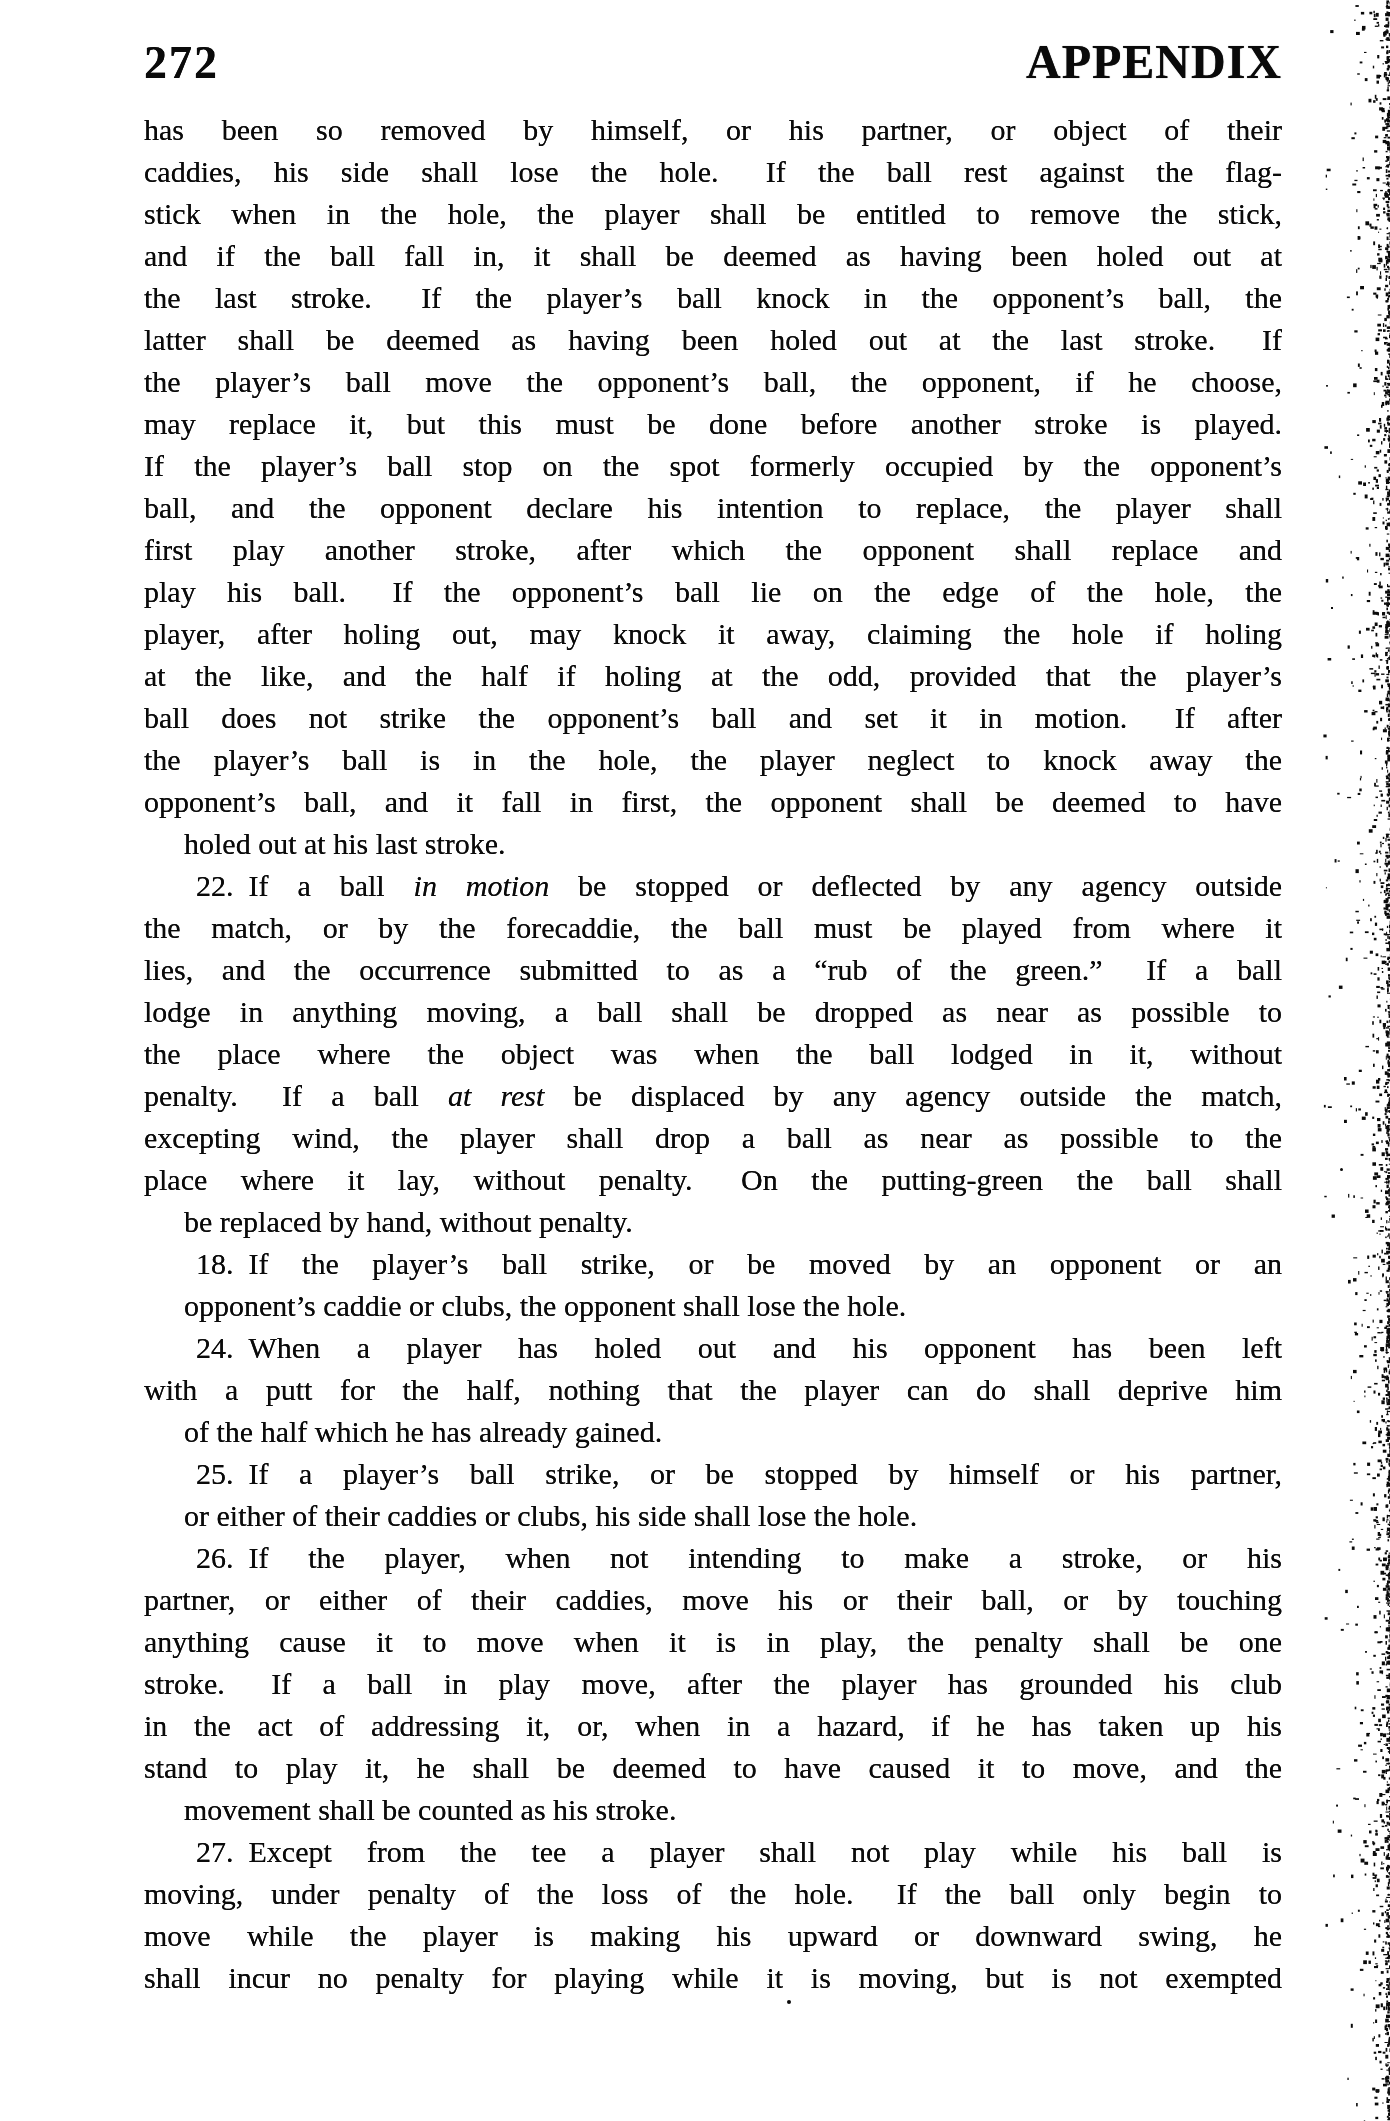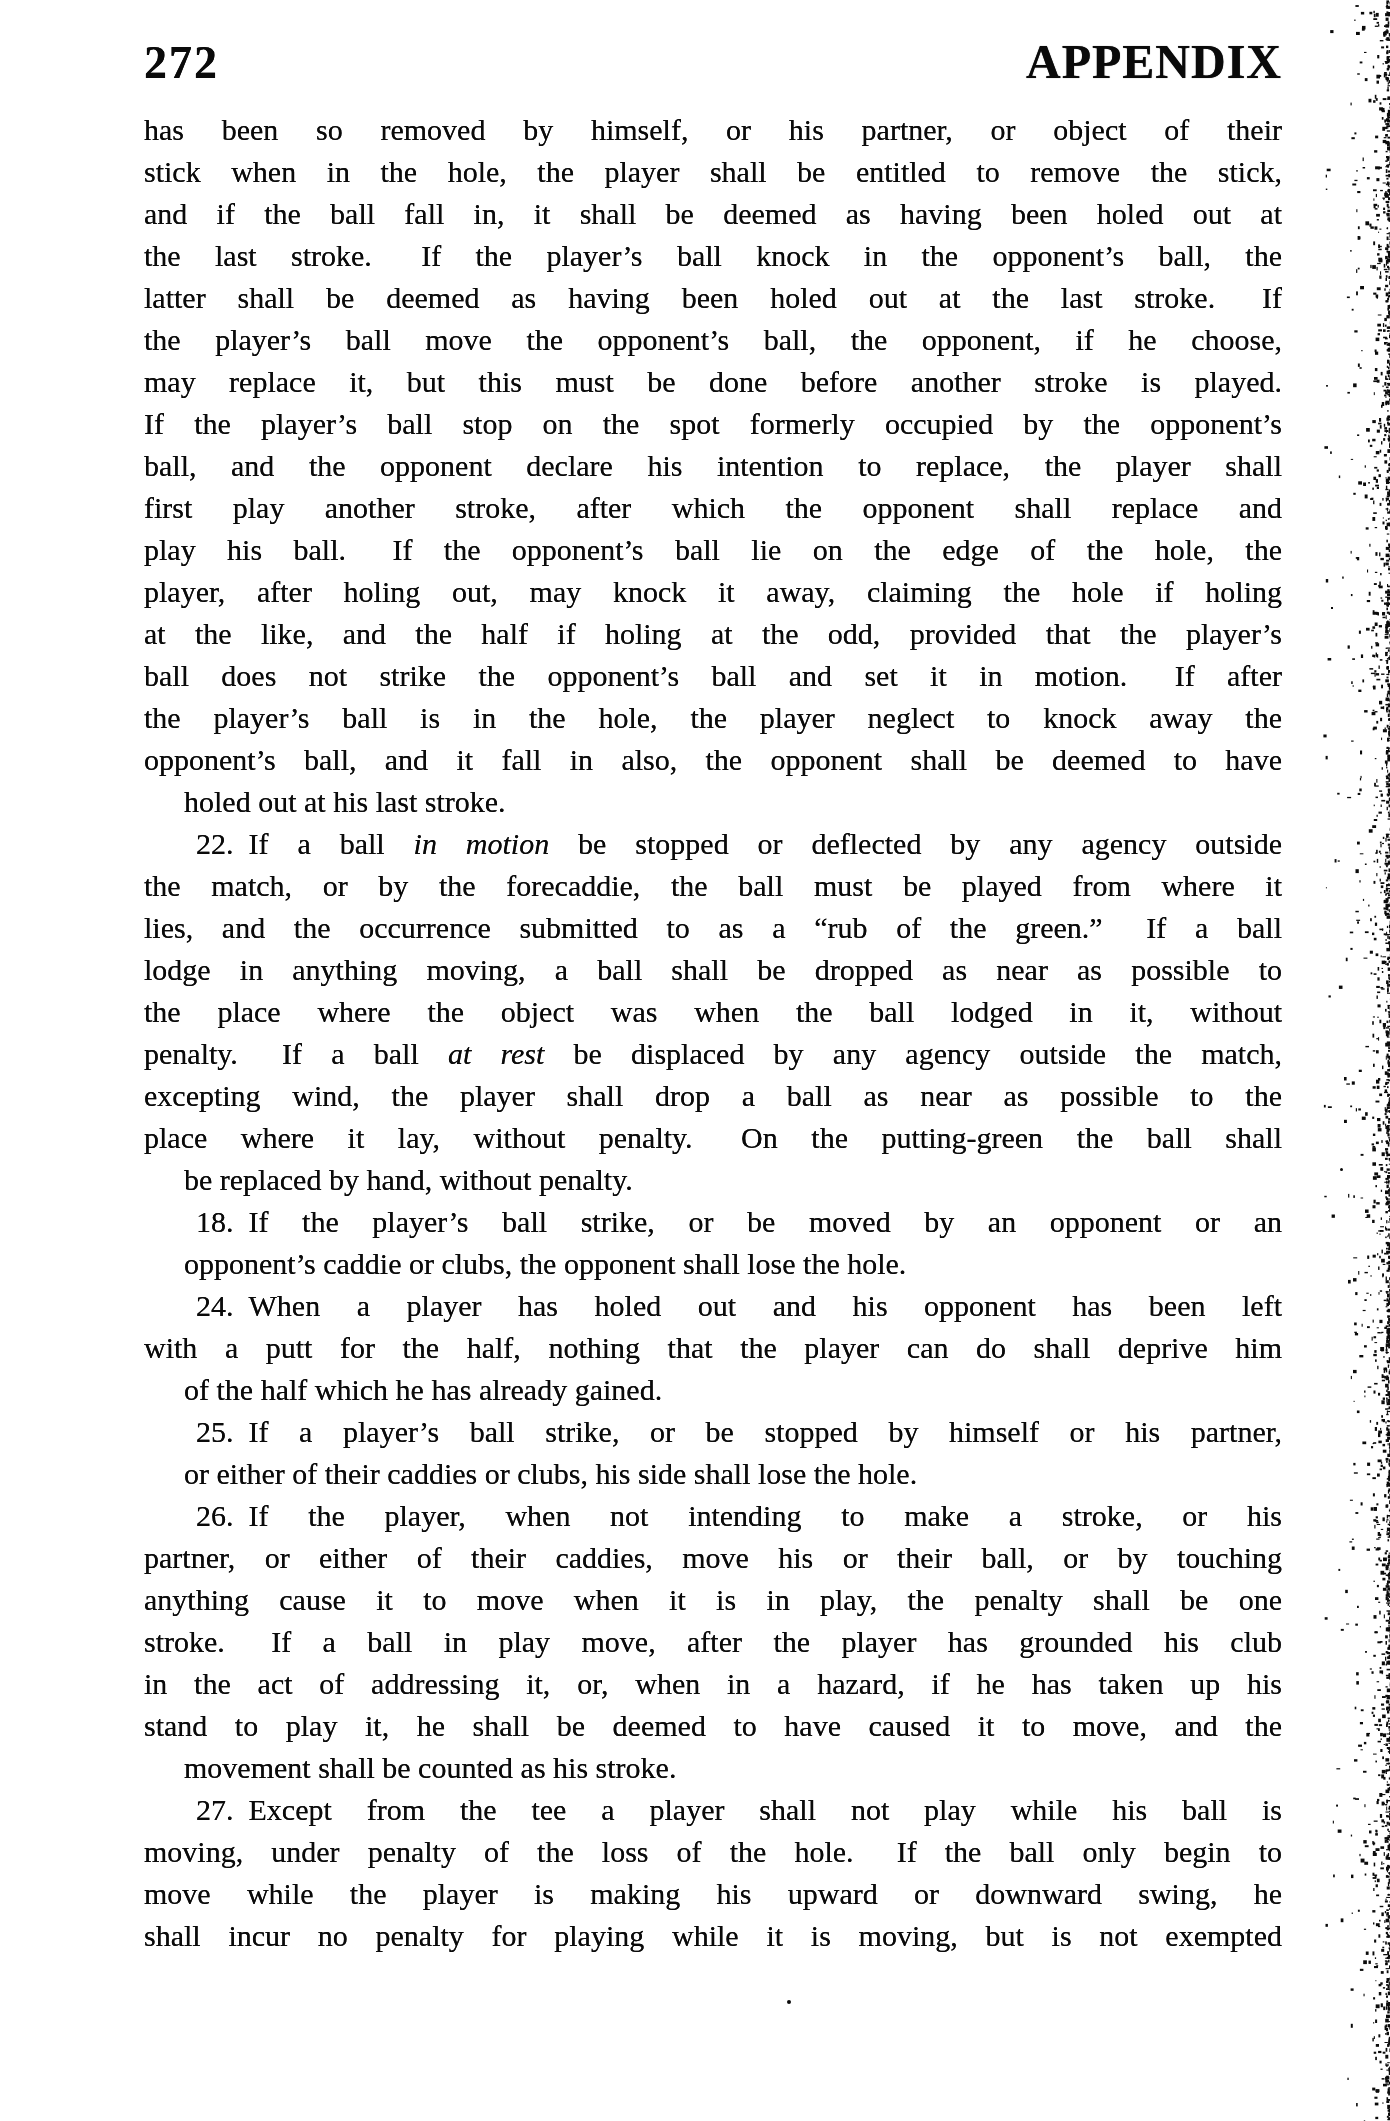--- a/index.html
+++ b/index.html
@@ -70,35 +70,36 @@
 <body>
 
 <div class="page">
   <div class="header">
     <span class="page-number">272</span>
     <div class="running-head">APPENDIX</div>
   </div>
 
   <div class="text-column">
       <div class="line"><span>has been so removed by himself, or his partner, or object of their</span></div>
+      <div class="line"><span>caddies, his side shall lose the hole.  If the ball rest against the flag-</span></div>
       <div class="line"><span>stick when in the hole, the player shall be entitled to remove the stick,</span></div>
       <div class="line"><span>and if the ball fall in, it shall be deemed as having been holed out at</span></div>
       <div class="line"><span>the last stroke.  If the player’s ball knock in the opponent’s ball, the</span></div>
       <div class="line"><span>latter shall be deemed as having been holed out at the last stroke.  If</span></div>
       <div class="line"><span>the player’s ball move the opponent’s ball, the opponent, if he choose,</span></div>
       <div class="line"><span>may replace it, but this must be done before another stroke is played.</span></div>
       <div class="line"><span>If the player’s ball stop on the spot formerly occupied by the opponent’s</span></div>
       <div class="line"><span>ball, and the opponent declare his intention to replace, the player shall</span></div>
       <div class="line"><span>first play another stroke, after which the opponent shall replace and</span></div>
       <div class="line"><span>play his ball.  If the opponent’s ball lie on the edge of the hole, the</span></div>
       <div class="line"><span>player, after holing out, may knock it away, claiming the hole if holing</span></div>
       <div class="line"><span>at the like, and the half if holing at the odd, provided that the player’s</span></div>
       <div class="line"><span>ball does not strike the opponent’s ball and set it in motion.  If after</span></div>
       <div class="line"><span>the player’s ball is in the hole, the player neglect to knock away the</span></div>
-      <div class="line"><span>opponent’s ball, and it fall in also, the opponent shall be deemed to have</span></div>
+      <div class="line"><span>opponent’s ball, and it fall in first, the opponent shall be deemed to have</span></div>
       <div class="line lastline"><span>holed out at his last stroke.</span></div>
       <div class="line indent"><span>22. If a ball </span><span class="it">in motion</span><span> be stopped or deflected by any agency outside</span></div>
       <div class="line"><span>the match, or by the forecaddie, the ball must be played from where it</span></div>
       <div class="line"><span>lies, and the occurrence submitted to as a “rub of the green.”  If a ball</span></div>
       <div class="line"><span>lodge in anything moving, a ball shall be dropped as near as possible to</span></div>
       <div class="line"><span>the place where the object was when the ball lodged in it, without</span></div>
       <div class="line"><span>penalty.  If a ball </span><span class="it">at rest</span><span> be displaced by any agency outside the match,</span></div>
       <div class="line"><span>excepting wind, the player shall drop a ball as near as possible to the</span></div>
       <div class="line"><span>place where it lay, without penalty.  On the putting-green the ball shall</span></div>
       <div class="line lastline"><span>be replaced by hand, without penalty.</span></div>

